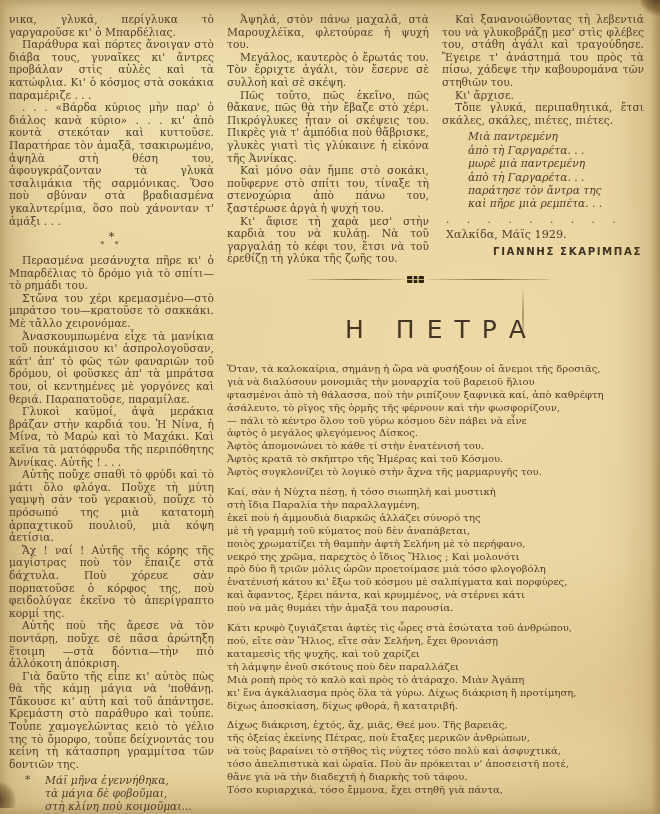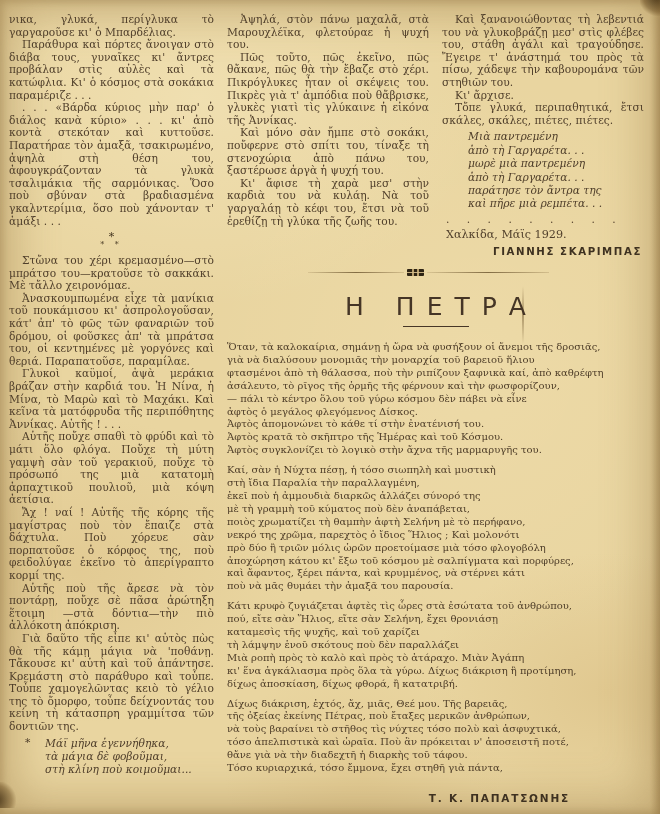--- a/index.html
+++ b/index.html
@@ -64,21 +64,21 @@
   .section-divider .rule.left{width:96px;}
   .section-divider .rule.right{width:122px;}
   .section-divider .ornament{
     width:17px;height:7px;margin:0 3px;border-radius:1px;
     background:
       linear-gradient(0deg, transparent 0 3px, rgba(214,190,140,.9) 3px 4px, transparent 4px),
       linear-gradient(90deg,#2e2414 0 5px, #b99f6c 5px 7px, #2e2414 7px 10px, #b99f6c 10px 12px, #2e2414 12px 17px);
   }
 
   .poem-title{
-    margin:16px 0 0 0;padding-left:12px;
+    margin:32px 0 0 0;padding-left:12px;
     text-align:center;
     font-family:"DejaVu Sans","Liberation Sans",sans-serif;
     font-weight:400;font-size:25px;letter-spacing:12px;
     color:#453526;
   }
   .title-underline{width:66px;height:2px;background:#463626;margin:5px auto 0 auto;}
 
   .poem{margin:14px 0 0 0;font-size:10px;color:#4e3d28;}
   .poem .stanza{margin:0 0 7px 0;}
   .poem .stanza div{line-height:12.9px;}
@@ -107,20 +107,21 @@
           <p class="para cont">. . . «Βάρδα κύριος μὴν παρ' ὁ διάλος κανὰ κύριο» . . . κι' ἀπὸ κοντὰ στεκόταν καὶ κυττοῦσε. Παρατήραε τὸν ἁμαξᾶ, τσακιρωμένο, ἀψηλὰ στὴ θέση του, ἀφουγκράζονταν τὰ γλυκὰ τσαλιμάκια τῆς σαρμόνικας. Ὅσο ποὺ σβύναν στὰ βραδιασμένα γκαλντερίμια, ὅσο ποὺ χάνονταν τ' ἁμάξι . . .</p>
         </div>
 
       <div class="asterism">
         <span class="a1">*</span>
         <span class="a2">* *</span>
       </div>
 
       <div class="group">
 
+      <p class="para">Περασμένα μεσάνυχτα πῆρε κι' ὁ Μπαρδέλιας τὸ δρόμο γιὰ τὸ σπίτι— τὸ ρημάδι του.</p>
           <p class="para">Στὤνα του χέρι κρεμασμένο—στὸ μπράτσο του—κρατοῦσε τὸ σακκάκι. Μὲ τἄλλο χειρονόμαε.</p>
           <p class="para">Ἀνασκουμπωμένα εἶχε τὰ μανίκια τοῦ πουκάμισου κι' ἀσπρολογοῦσαν, κάτ' ἀπ' τὸ φῶς τῶν φαναριῶν τοῦ δρόμου, οἱ φοῦσκες ἀπ' τὰ μπράτσα του, οἱ κεντημένες μὲ γοργόνες καὶ θεριά. Παραπατοῦσε, παραμίλαε.</p>
           <p class="para">Γλυκοὶ καϋμοί, ἁψὰ μεράκια βράζαν στὴν καρδιά του. Ἡ Νίνα, ἡ Μίνα, τὸ Μαρὼ καὶ τὸ Μαχάκι. Καὶ κεῖνα τὰ ματόφρυδα τῆς περιπόθητης Ἀννίκας. Αὐτῆς ! . . .</p>
           <p class="para">Αὐτῆς ποὔχε σπαθὶ τὸ φρύδι καὶ τὸ μάτι ὅλο φλόγα. Ποὔχε τὴ μύτη γαμψὴ σὰν τοῦ γερακιοῦ, ποὔχε τὸ πρόσωπό της μιὰ κατατομὴ ἁρπαχτικοῦ πουλιοῦ, μιὰ κόψη ἀετίσια.</p>
           <p class="para">Ἄχ ! ναί ! Αὐτῆς τῆς κόρης τῆς μαγίστρας ποὺ τὸν ἔπαιζε στὰ δάχτυλα. Ποὺ χόρευε σὰν πορπατοῦσε ὁ κόρφος της, ποὺ φειδολύγαε ἐκεῖνο τὸ ἀπερίγραπτο κορμί της.</p>
           <p class="para">Αὐτῆς ποὺ τῆς ἄρεσε νὰ τὸν ποντάρῃ, ποὔχε σὲ πᾶσα ἀρώτηξη ἕτοιμη —στὰ δόντια—τὴν πιὸ ἀλλόκοτη ἀπόκριση.</p>
           <p class="para">Γιὰ δαῦτο τῆς εἶπε κι' αὐτὸς πὼς θὰ τῆς κάμῃ μάγια νὰ 'ποθάνῃ. Τἄκουσε κι' αὐτὴ καὶ τοῦ ἀπάντησε. Κρεμάστη στὸ παράθυρο καὶ τοὖπε. Τοὖπε χαμογελῶντας κειὸ τὸ γέλιο της τὸ ὄμορφο, τοὖπε δείχνοντάς του κείνη τὴ κάτασπρη γραμμίτσα τῶν δοντιῶν της.</p>
         </div>
 
       <div class="folk-verse">
@@ -134,20 +135,21 @@
       </div>
 
     </div>
 
     <div class="right-region">
       <div class="top-cols">
 
         <div class="col">
 
         <p class="para">Ἀψηλά, στὸν πάνω μαχαλᾶ, στὰ Μαρουχλέϊκα, φλετούραε ἡ ψυχή του.</p>
+            <p class="para">Μεγάλος, καυτερὸς ὁ ἔρωτάς του. Τὸν ἔρριχτε ἀγάλι, τὸν ἔσερνε σὲ συλλοὴ καὶ σὲ σκέψη.</p>
             <p class="para">Πῶς τοῦτο, πῶς ἐκεῖνο, πῶς θἄκανε, πῶς θὰ τὴν ἔβαζε στὸ χέρι. Πικρόγλυκες ἦταν οἱ σκέψεις του. Πικρὲς γιὰ τ' ἀμπόδια ποὺ θἄβρισκε, γλυκὲς γιατὶ τὶς γλύκαινε ἡ εἰκόνα τῆς Ἀννίκας.</p>
             <p class="para">Καὶ μόνο σὰν ἤμπε στὸ σοκάκι, ποὔφερνε στὸ σπίτι του, τίναξε τὴ στενοχώρια ἀπὸ πάνω του, ξαστέρωσε ἀργὰ ἡ ψυχή του.</p>
             <p class="para">Κι' ἄφισε τὴ χαρὰ μεσ' στὴν καρδιὰ του νὰ κυλάῃ. Νὰ τοῦ γαργαλάῃ τὸ κέφι του, ἔτσι νὰ τοῦ ἐρεθίζῃ τὴ γλύκα τῆς ζωῆς του.</p>
           </div>
 
         <div class="col">
           <div class="group">
 
           <p class="para">Καὶ ξανανοιώθοντας τὴ λεβεντιά του νὰ γλυκοβράζῃ μεσ' στὶς φλέβες του, στάθη ἀγάλι καὶ τραγούδησε. Ἔγειρε τ' ἀνάστημά του πρὸς τὰ πίσω, χάδεψε τὴν καβουρομάνα τῶν στηθιῶν του.</p>
               <p class="para">Κι' ἄρχισε.</p>
@@ -192,21 +194,21 @@
           </div>
         <div class="stanza">
 
         <div>Καί, σὰν ἡ Νύχτα πέσῃ, ἡ τόσο σιωπηλὴ καὶ μυστικὴ</div>
             <div>στὴ ἴδια Παραλία τὴν παραλλαγμένη,</div>
             <div>ἐκεῖ ποὺ ἡ ἀμμουδιὰ διαρκῶς ἀλλάζει σύνορό της</div>
             <div>μὲ τὴ γραμμὴ τοῦ κύματος ποὺ δὲν ἀναπάβεται,</div>
             <div>ποιὸς χρωματίζει τὴ θαμπὴν ἀφτὴ Σελήνη μὲ τὸ περήφανο,</div>
             <div>νεκρό της χρῶμα, παρεχτὸς ὁ ἴδιος Ἥλιος ; Καὶ μολονότι</div>
             <div>πρὸ δύο ἢ τριῶν μόλις ὡρῶν προετοίμασε μιὰ τόσο φλογοβόλη</div>
-            <div>ἀποχώρηση κάτου κι' ἔξω τοῦ κόσμου μὲ σαλπίγματα καὶ πορφύρες,</div>
+            <div>ἐνατένισή κάτου κι' ἔξω τοῦ κόσμου μὲ σαλπίγματα καὶ πορφύρες,</div>
             <div>καὶ ἄφαντος, ξέρει πάντα, καὶ κρυμμένος, νὰ στέρνει κάτι</div>
             <div>ποὺ νὰ μᾶς θυμάει τὴν ἁμαξᾶ του παρουσία.</div>
           </div>
         <div class="stanza">
 
         <div>Κάτι κρυφὸ ζυγιάζεται ἀφτὲς τὶς ὧρες στὰ ἐσώτατα τοῦ ἀνθρώπου,</div>
             <div>πού, εἴτε σὰν Ἥλιος, εἴτε σὰν Σελήνη, ἔχει θρονιάσῃ</div>
             <div>καταμεσὶς τῆς ψυχῆς, καὶ τοῦ χαρίζει</div>
             <div>τὴ λάμψην ἑνοῦ σκότους ποὺ δὲν παραλλάζει</div>
             <div>Μιὰ ροπὴ πρὸς τὸ καλὸ καὶ πρὸς τὸ ἀτάραχο. Μιὰν Ἀγάπη</div>

